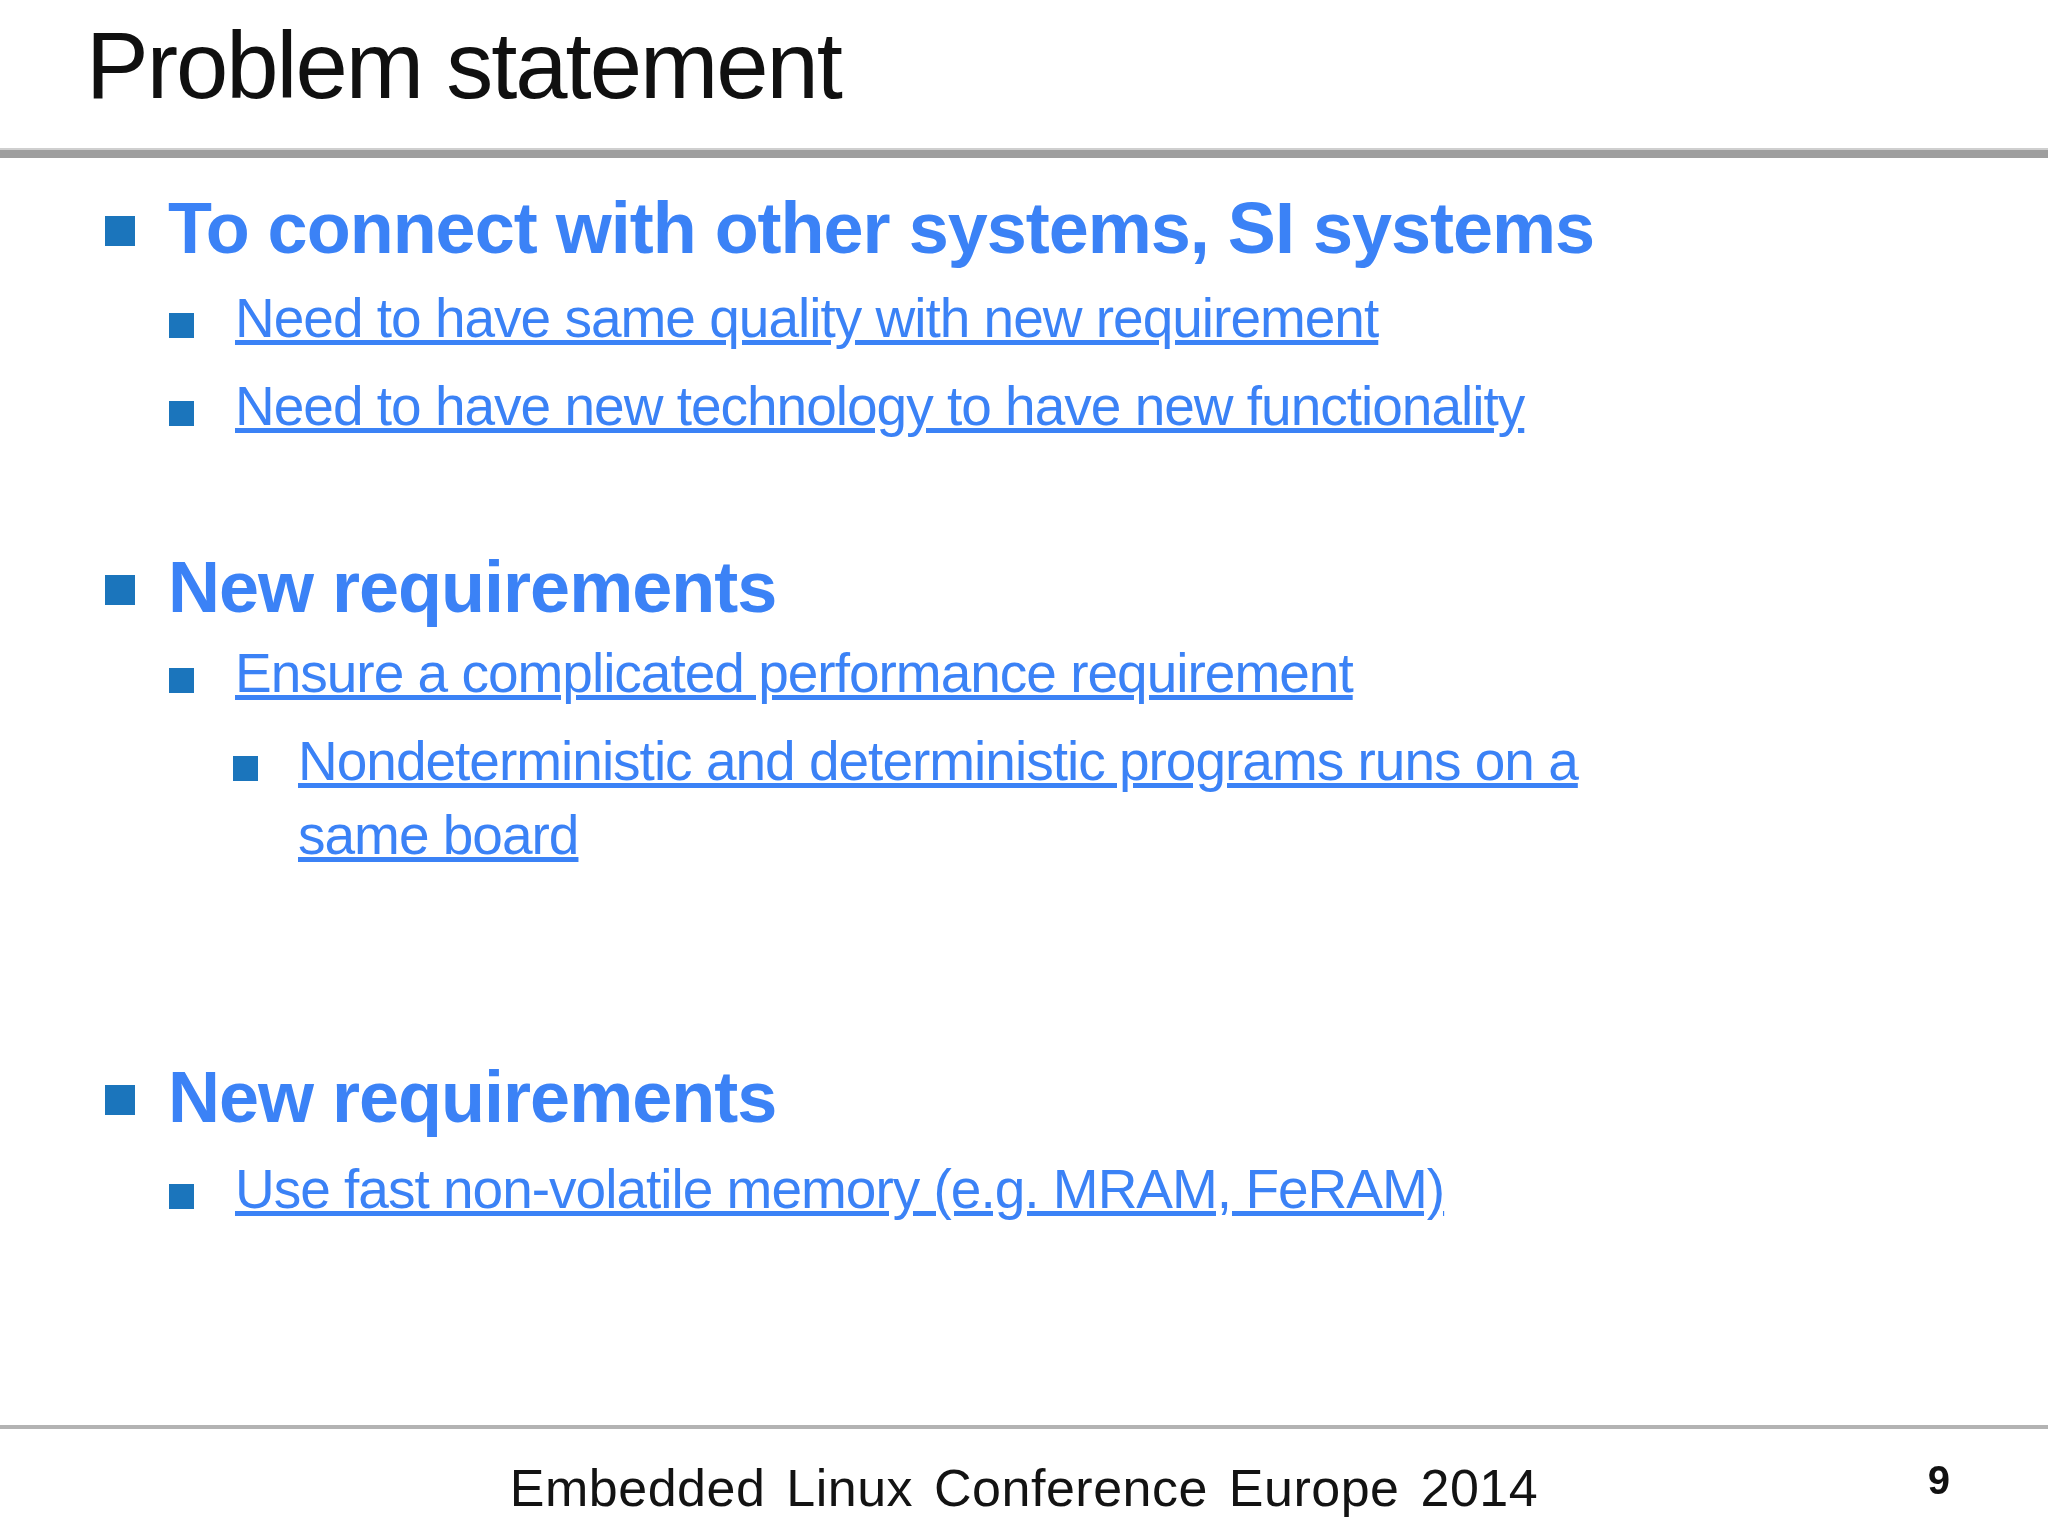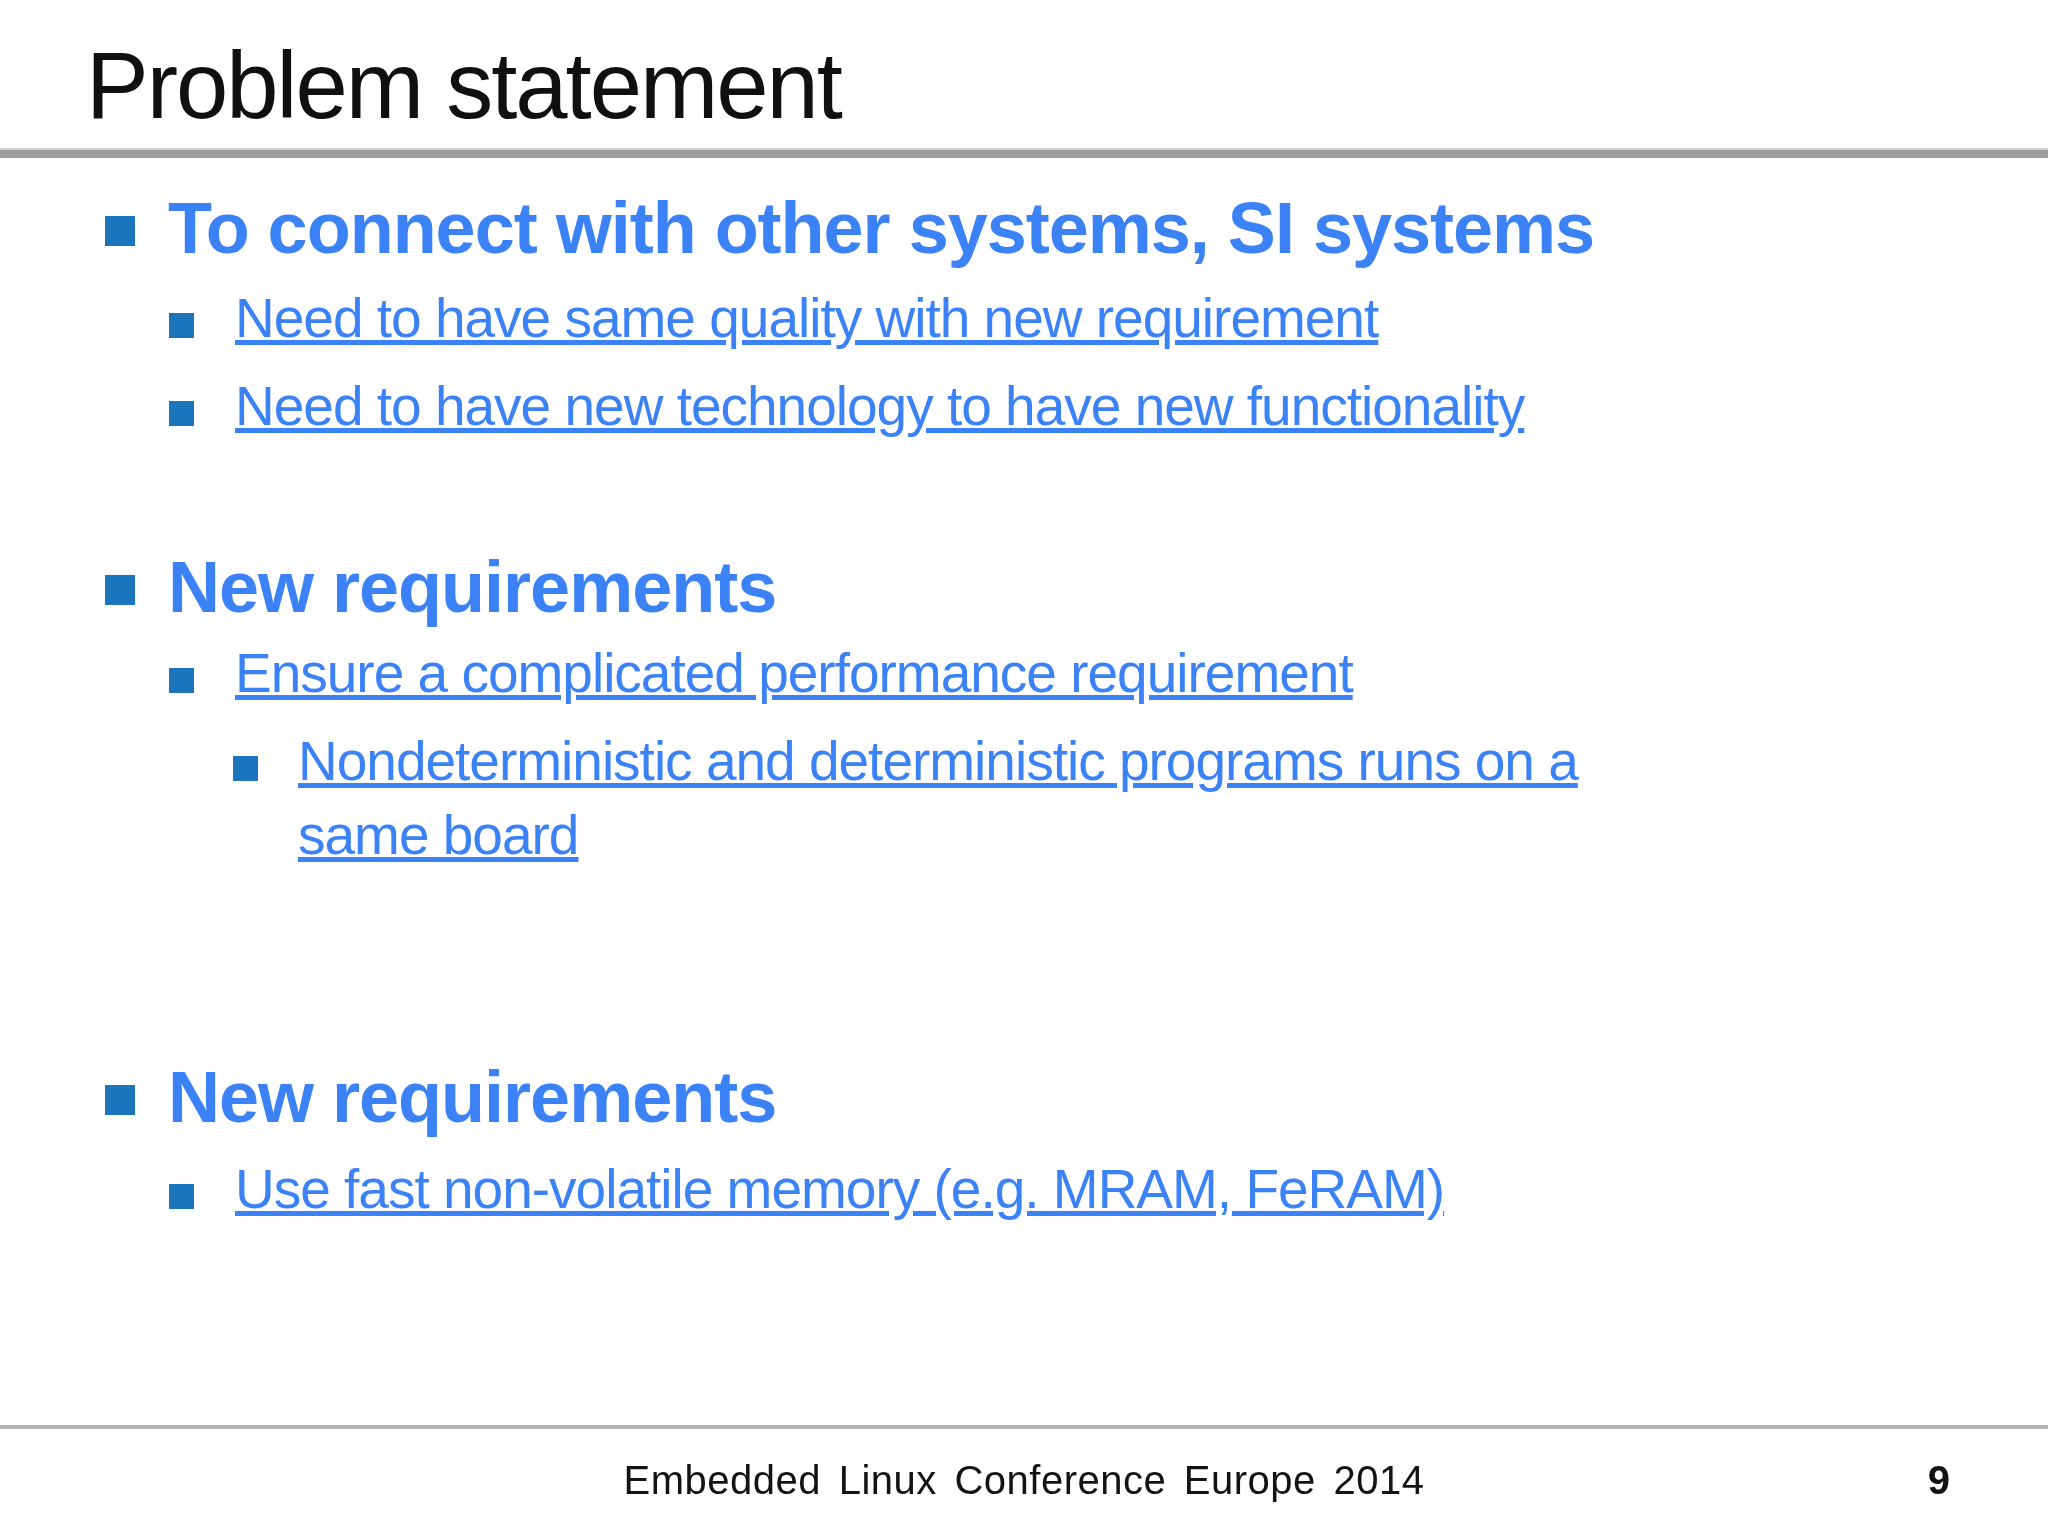--- a/index.html
+++ b/index.html
@@ -6,21 +6,21 @@
   #slide {
     position:relative;
     width:2048px; height:1536px;
     background:#ffffff;
     overflow:hidden;
     font-family:"Liberation Sans","DejaVu Sans",sans-serif;
     color:#0b0b0b;
   }
   
   .title {
-    position:absolute; left:86px; top:34px;
+    position:absolute; left:86px; top:14px;
     font-size:94px; font-weight:400; letter-spacing:-2px;
     color:#101010; line-height:1.1;
   }
   .title-divider {
     position:absolute; left:0; top:148px;
     width:2048px; height:8px;
     background:#9e9e9e;
     border-top:2px solid #cfcfcf;
   }
   
@@ -58,21 +58,21 @@
   
   .footer-divider {
     position:absolute; left:0; top:1425px;
     width:2048px; height:4px;
     background:#b3b3b3;
   }
   .footer-text {
     position:absolute; left:0; top:1458px;
     width:2048px;
     text-align:center;
-    font-size:40px; font-weight:400;
+    font-size:52px; font-weight:400;
     letter-spacing:0.5px;
     word-spacing:6px;
     color:#131313;
   }
   .page-number {
     position:absolute; right:98px; top:1458px;
     font-size:40px; font-weight:700;
     color:#111111;
   }
 </style>

